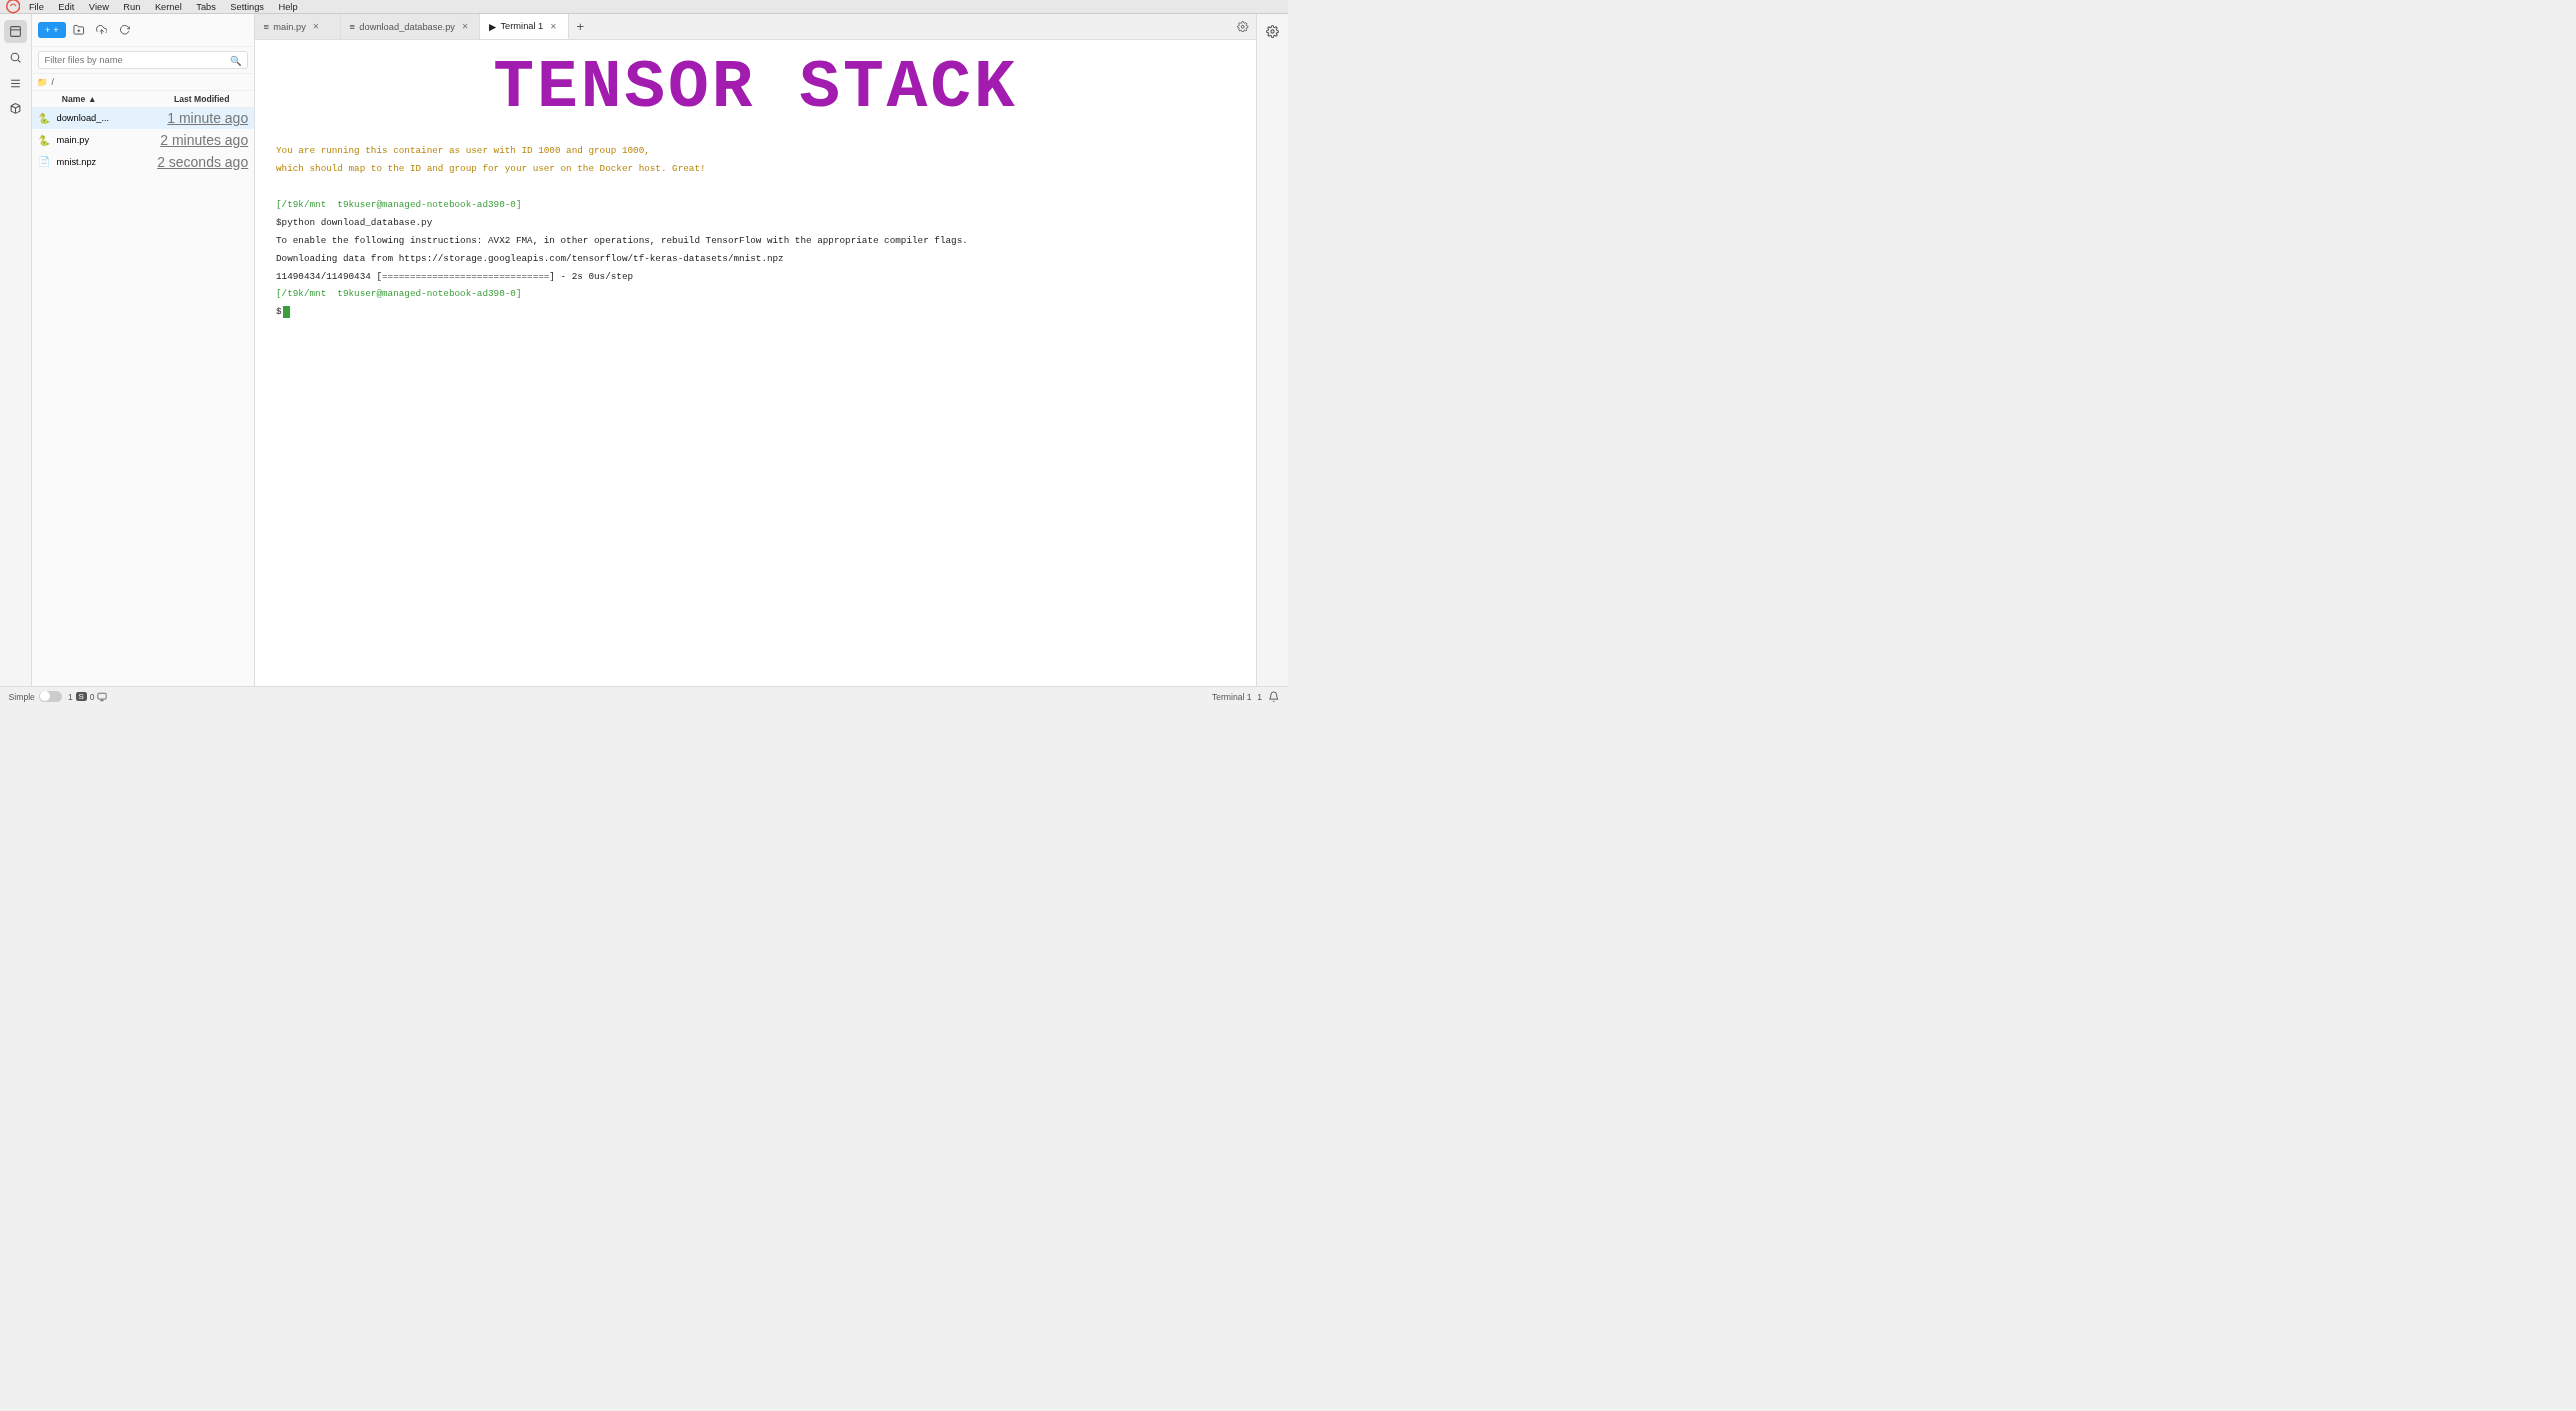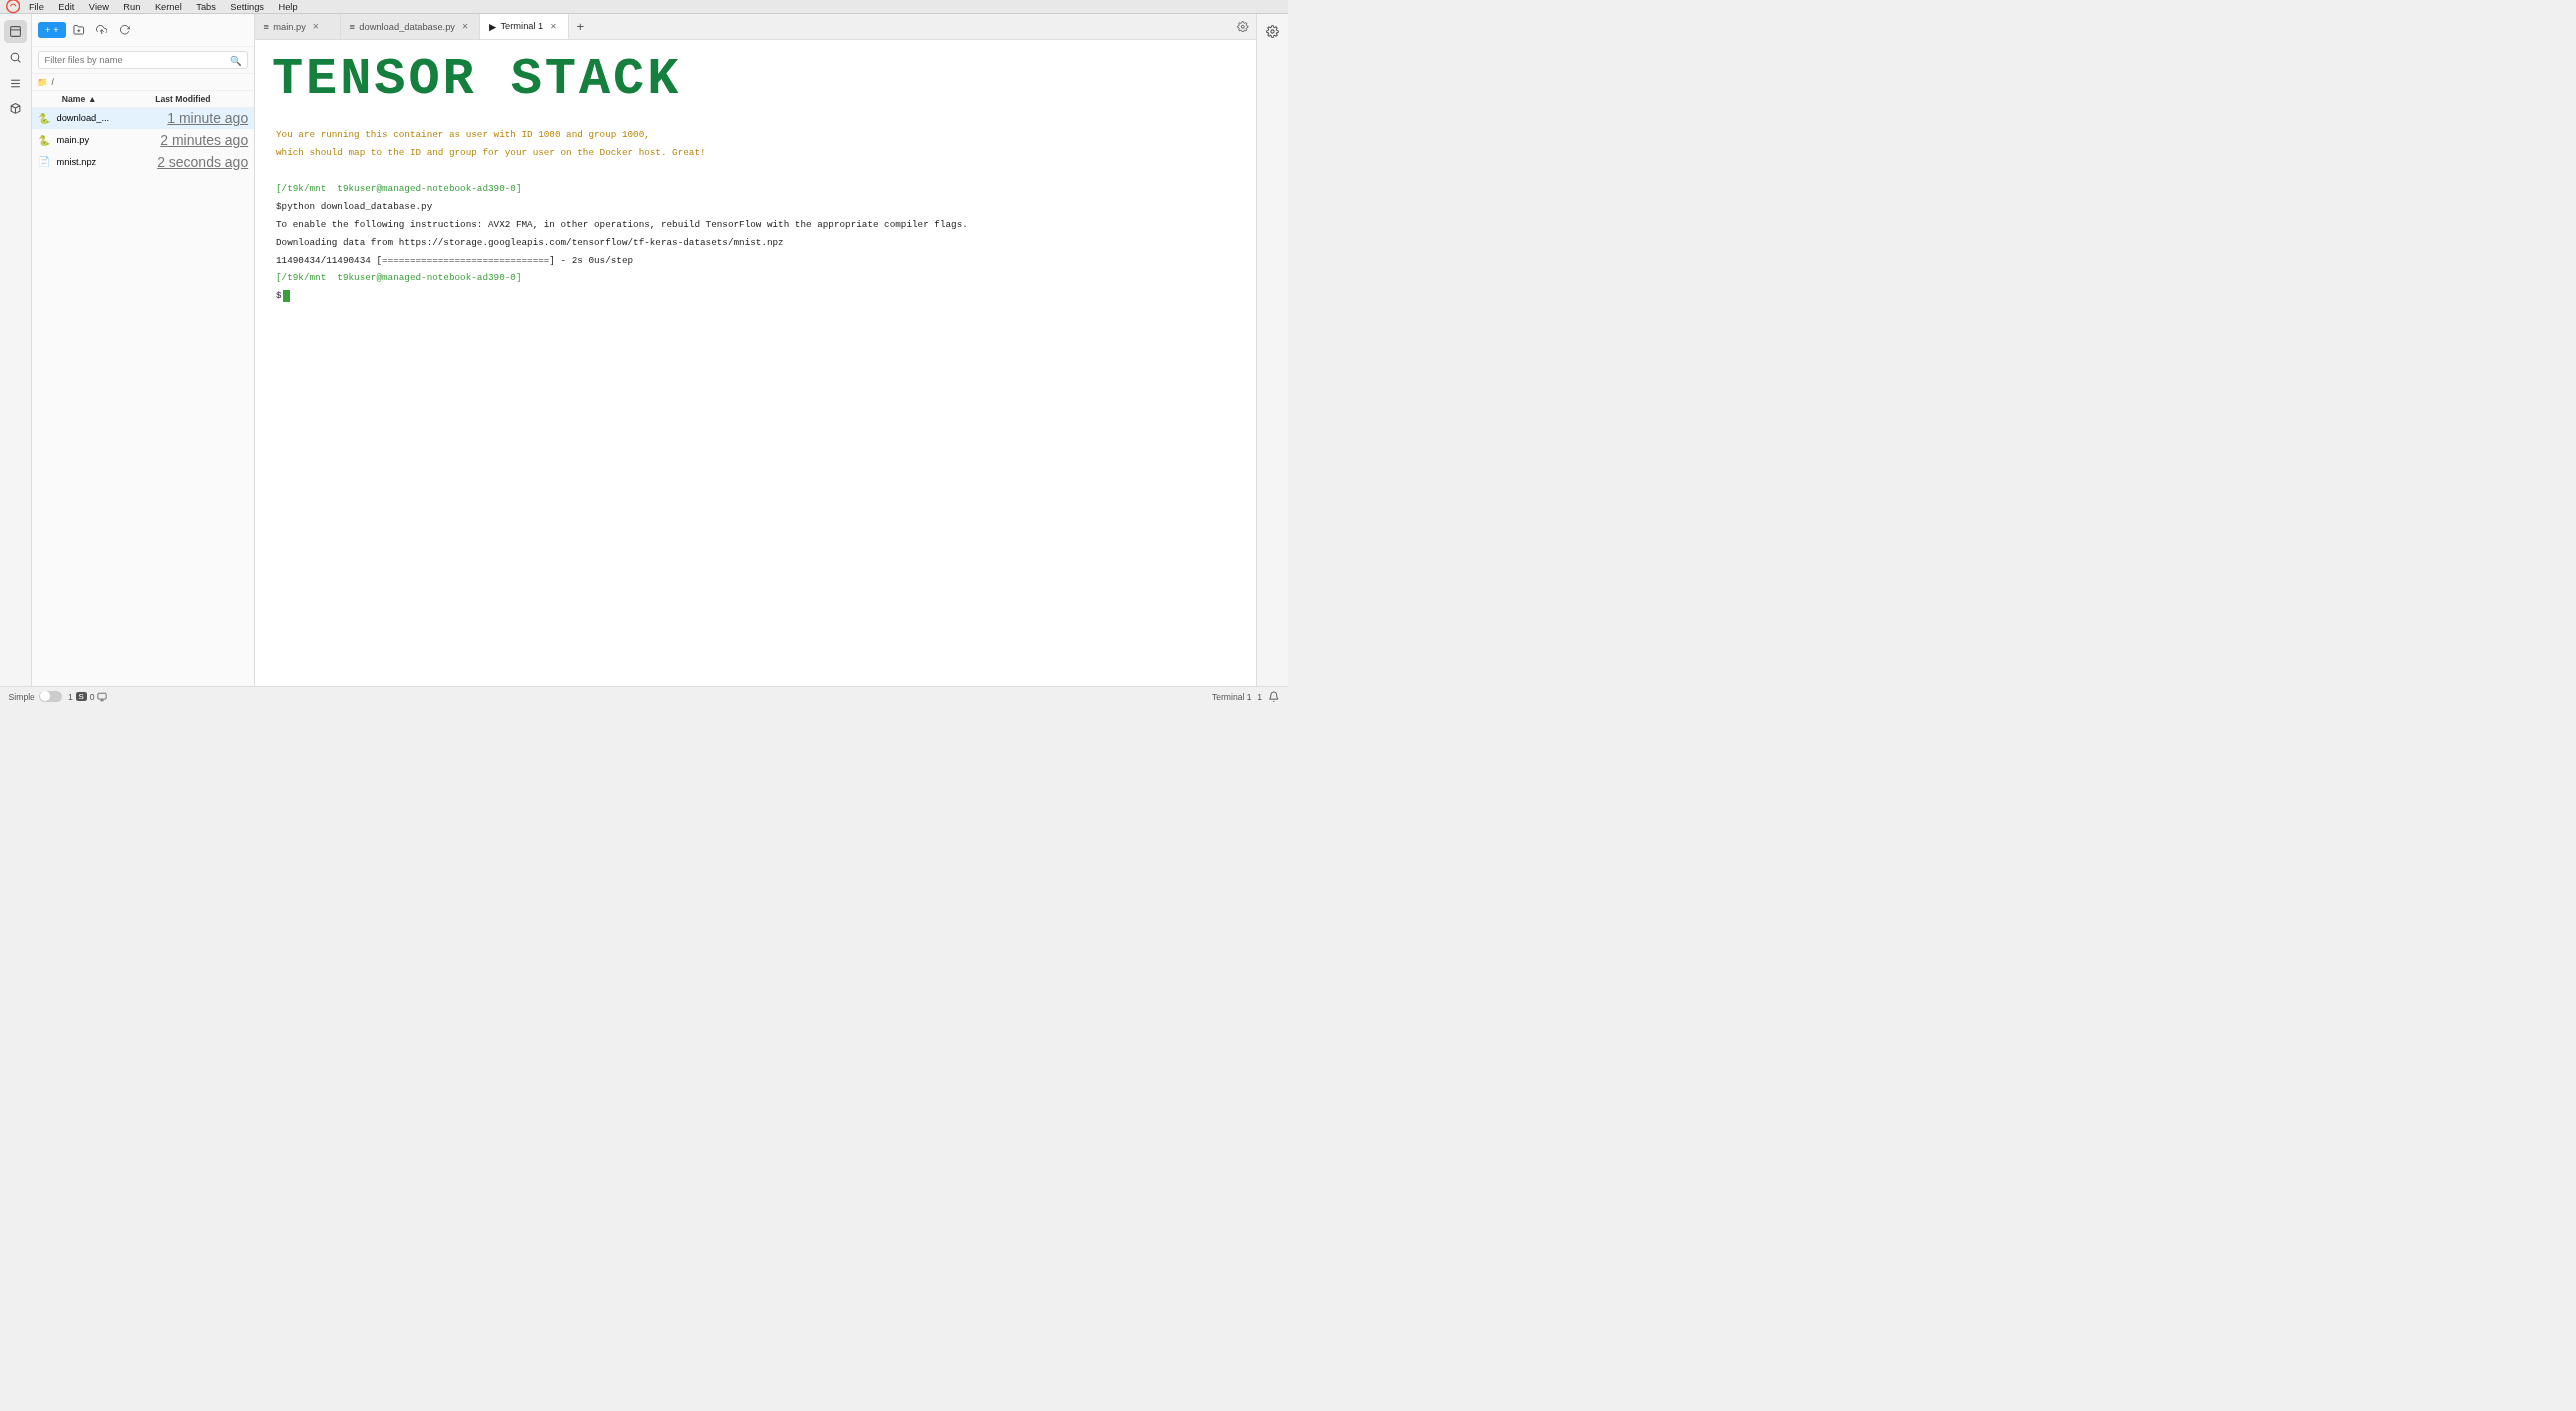--- a/index.html
+++ b/index.html
@@ -155,21 +155,21 @@
     }
     .file-list-header .col-name {
       flex: 1;
       display: flex;
       align-items: center;
       gap: 2.9px;
       padding-left: 24px;
     }
     .file-list-header .col-modified {
       width: 93px;
-      text-align: left;
+      text-align: center;
     }
 
     .file-list {
       flex: 1;
       overflow-y: auto;
     }
     .file-item {
       display: flex;
       align-items: center;
       padding: 2.9px 5.8px;
@@ -285,26 +285,27 @@
       padding: 14.4px 17px;
       overflow-y: auto;
       font-family: 'Courier New', Courier, monospace;
       font-size: 9.3px;
       color: #222;
       line-height: 1.5;
     }
 
     .tensor-stack-logo {
       font-family: 'Courier New', monospace;
-      font-size: 52px;
+      font-size: 68px;
       font-weight: 900;
-      color: #15803d;
+      color: #a21caf;
       letter-spacing: 2.9px;
       margin-bottom: 21.6px;
       line-height: 1;
+      text-align: center;
     }
 
     .terminal-yellow { color: #b8860b; }
     .terminal-green { color: #3a9e3a; }
     .terminal-black { color: #222; }
 
     .terminal-line { margin: 4px; white-space: pre-wrap; word-break: break-all; }
 
     
     .status-bar {

